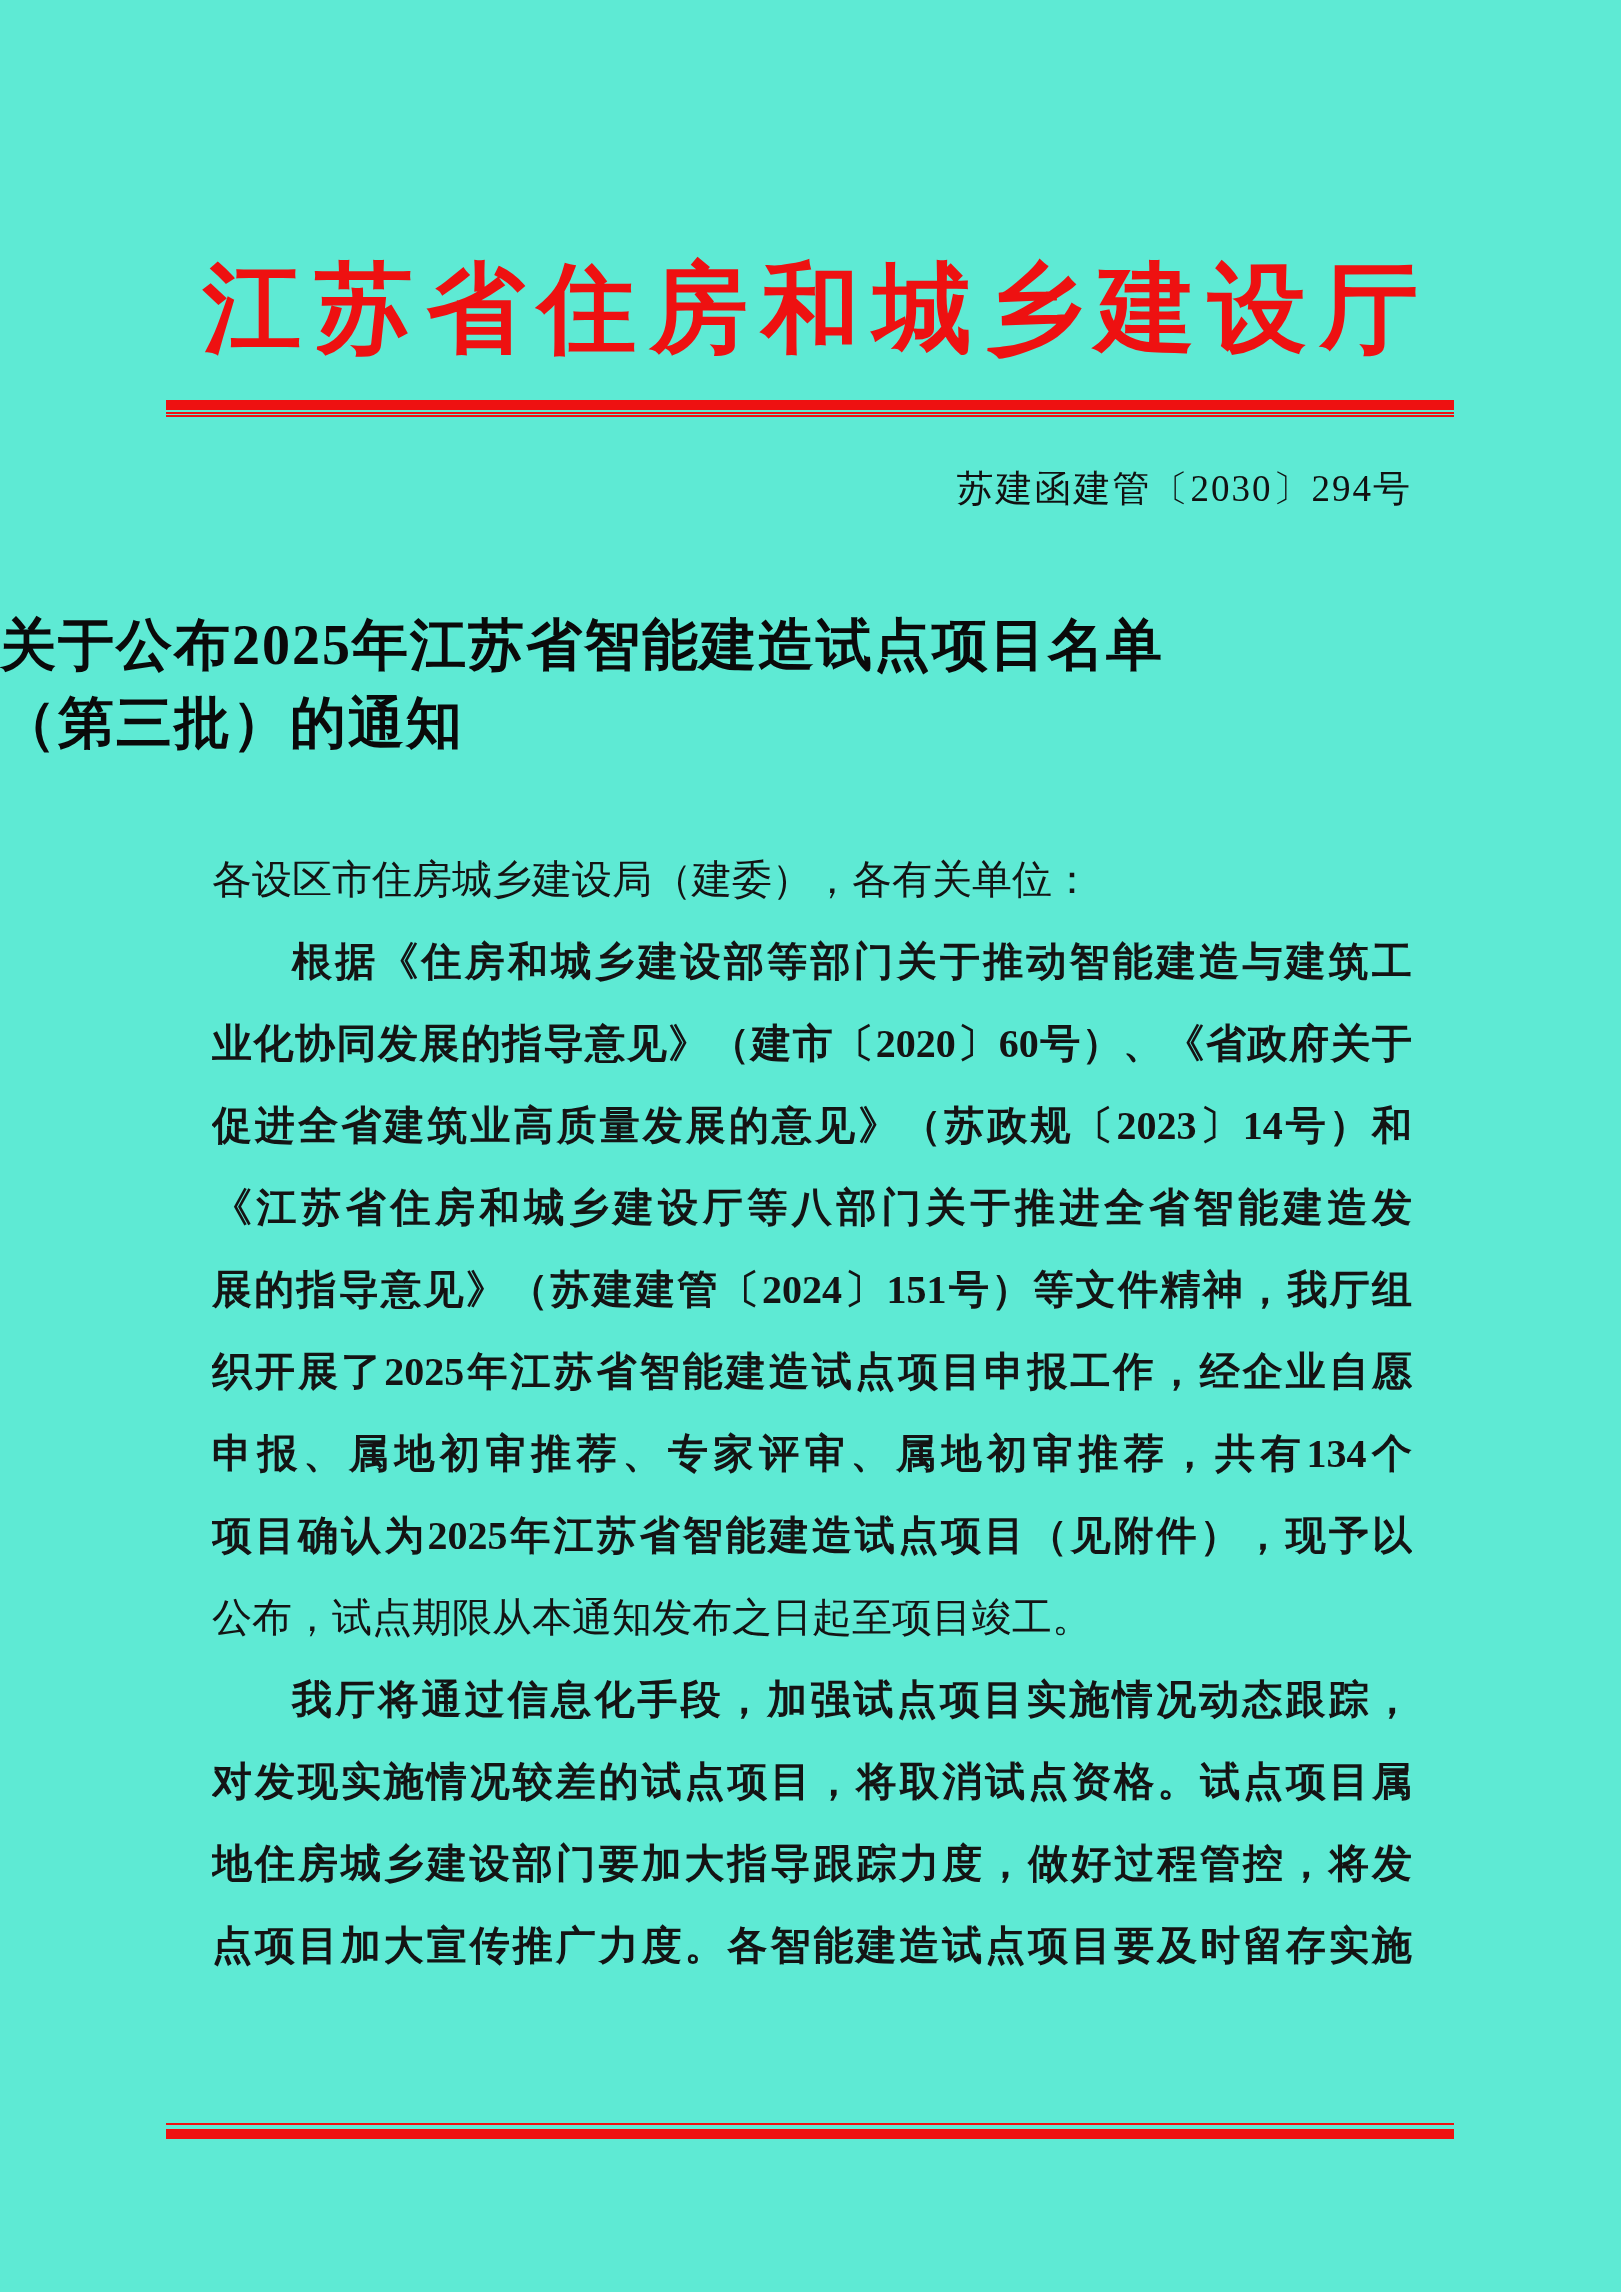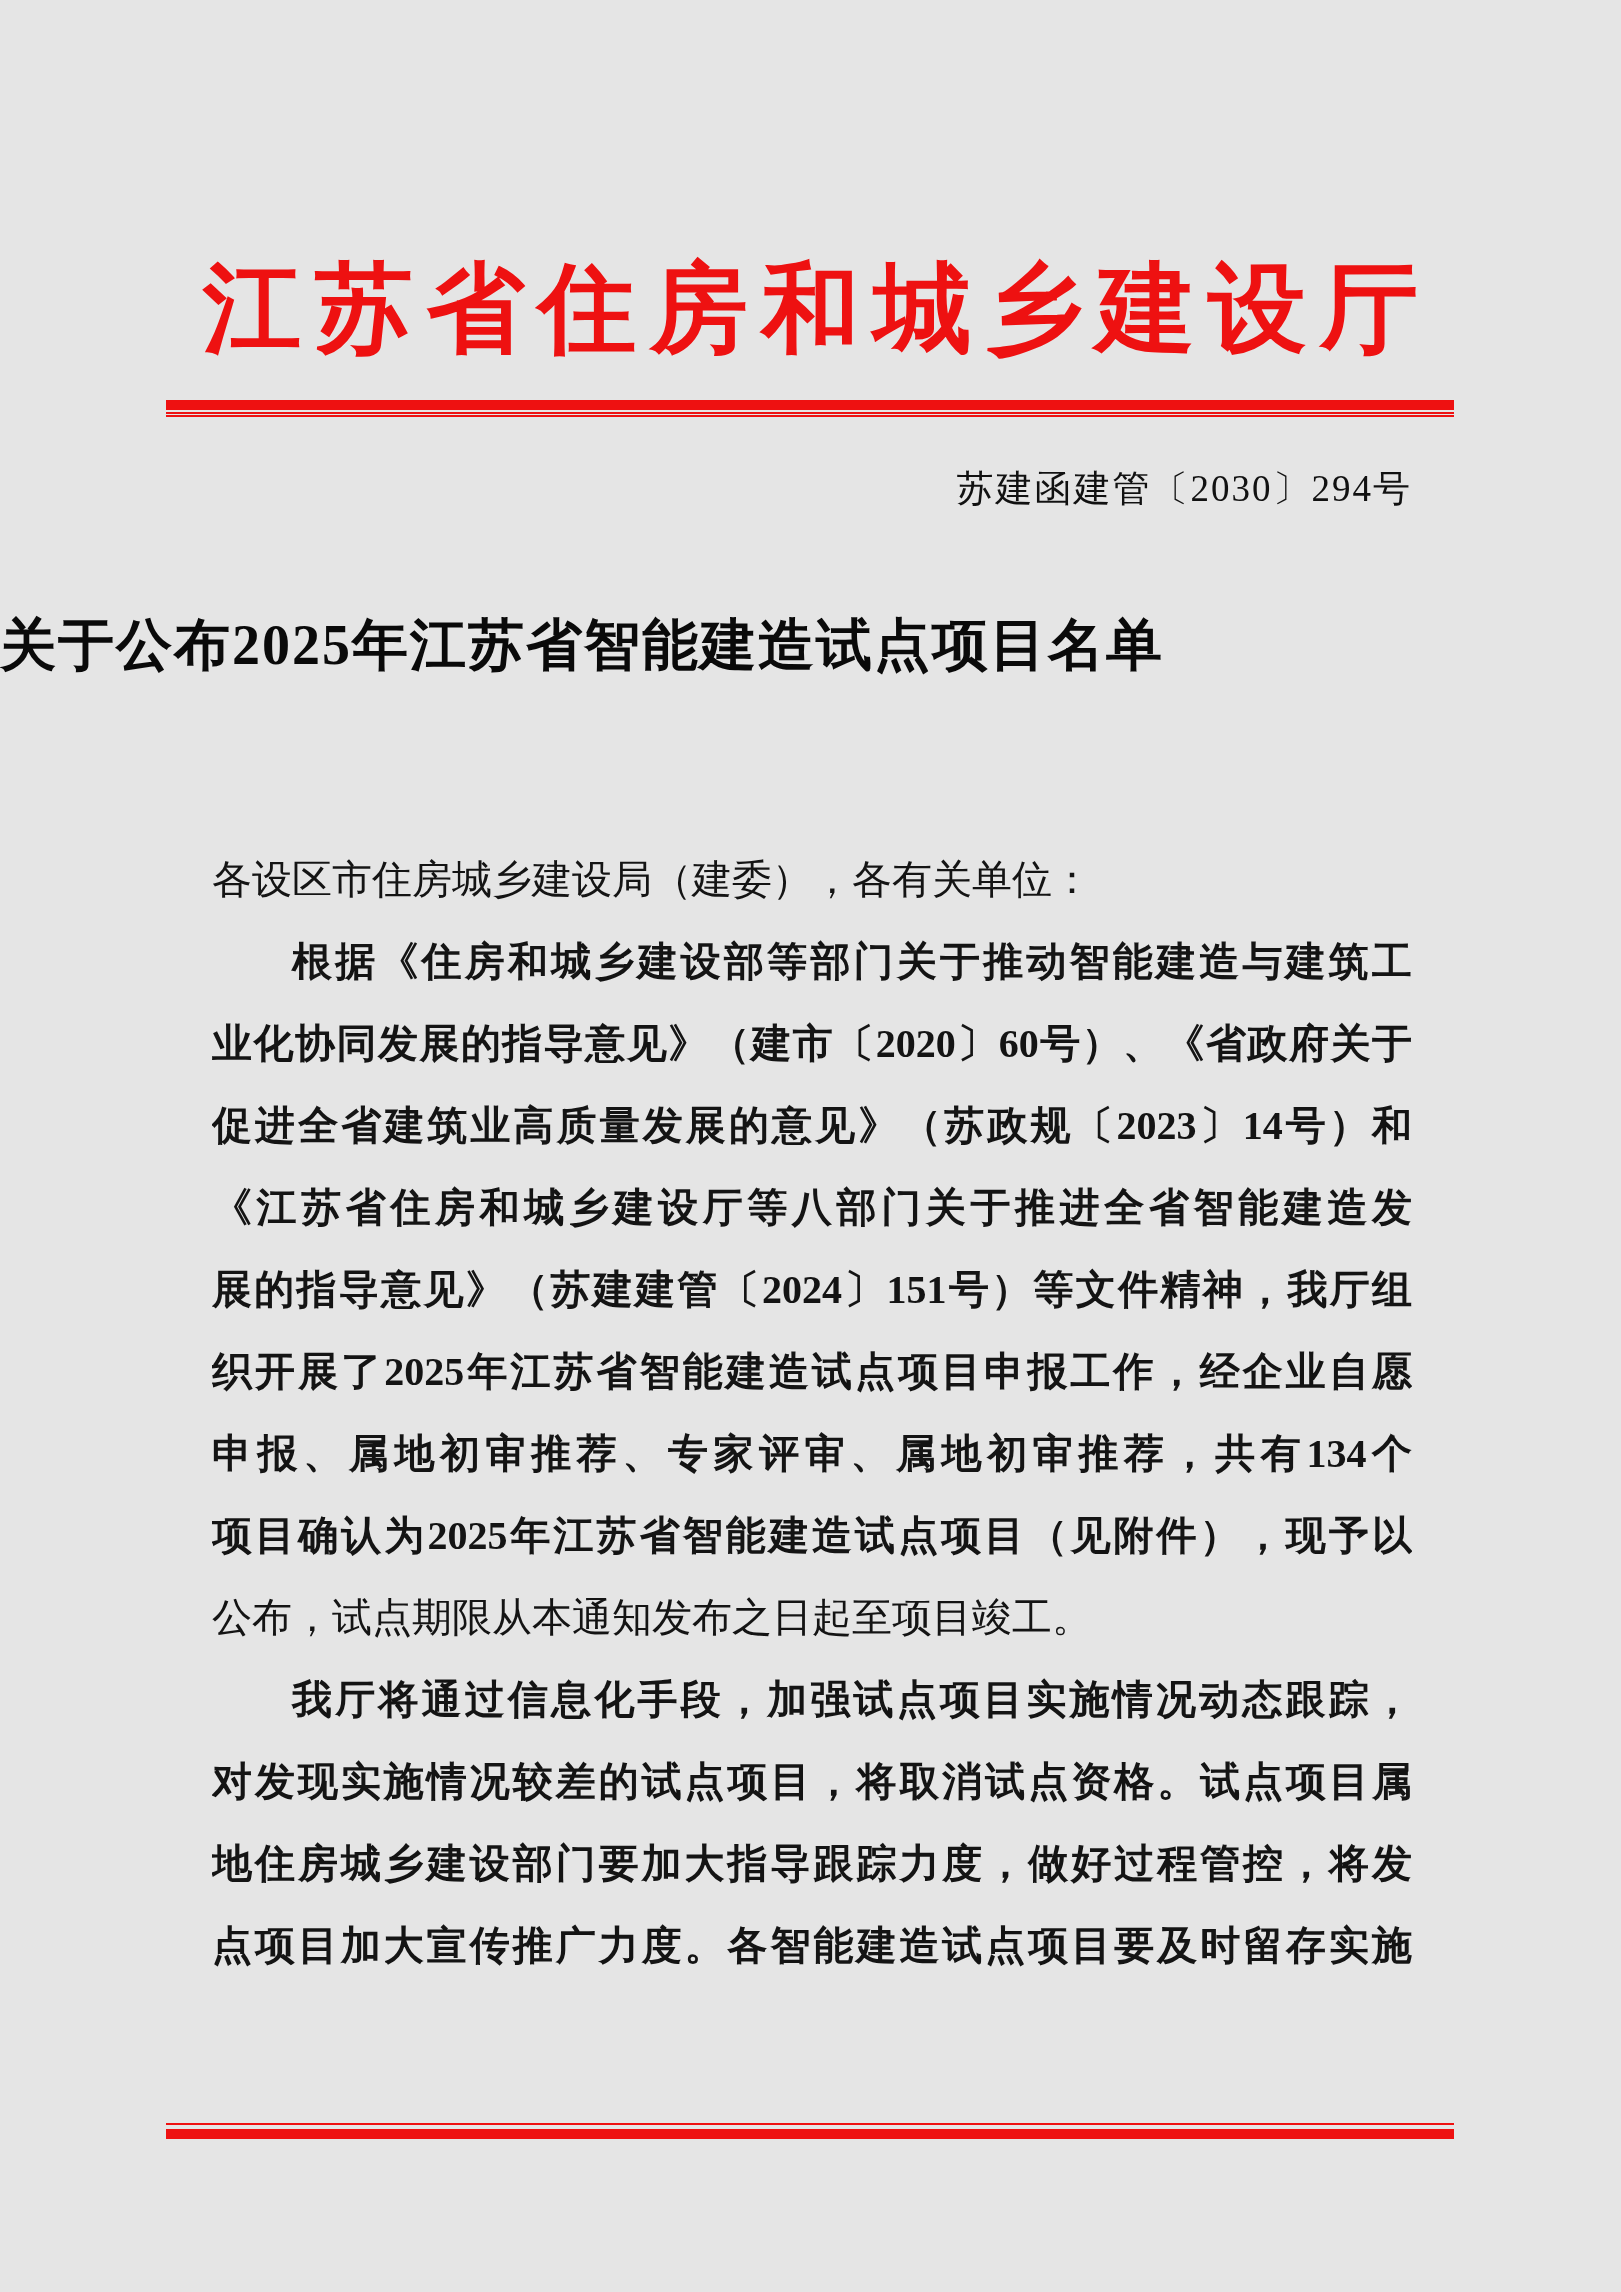--- a/index.html
+++ b/index.html
@@ -1,19 +1,19 @@
 <!DOCTYPE html>
 <html style="--accent: #ee1111; --ink: #141414;"><head>
 <meta charset="utf-8">
 <style>
   html,body{margin:0;padding:0;background:#fff;}
   .page{
     position:relative;
     width:1621px;height:2293px;
-    background:#e5e5e5;
+    background:#5eead4;
     overflow:hidden;
     font-family:"Liberation Serif","DejaVu Serif",serif;
     color:var(--ink,#111);
   }
   .masthead{
     position:absolute;top:253px;left:0;right:0;
     text-align:center;
     color:var(--accent,#ee1111);
     font-size:98px;
     font-weight:bold;
@@ -74,20 +74,21 @@
     <div class="gap2"></div>
     <div class="bar-thin"></div>
     <div class="gap1"></div>
     <div class="bar-thin"></div>
   </div>
 
   <div class="doc-number">苏建函建管〔2030〕294号</div>
 
   <div class="doc-title">
     <div>关于公布2025年江苏省智能建造试点项目名单</div>
+    <div>（第三批）的通知</div>
   </div>
 
   <div class="body-block">
       <div class="line">各设区市住房城乡建设局（建委），各有关单位：</div>
       <div class="line indent fill">根据《住房和城乡建设部等部门关于推动智能建造与建筑工</div>
       <div class="line fill">业化协同发展的指导意见》（建市〔2020〕60号）、《省政府关于</div>
       <div class="line fill">促进全省建筑业高质量发展的意见》（苏政规〔2023〕14号）和</div>
       <div class="line fill">《江苏省住房和城乡建设厅等八部门关于推进全省智能建造发</div>
       <div class="line fill">展的指导意见》（苏建建管〔2024〕151号）等文件精神，我厅组</div>
       <div class="line fill">织开展了2025年江苏省智能建造试点项目申报工作，经企业自愿</div>

